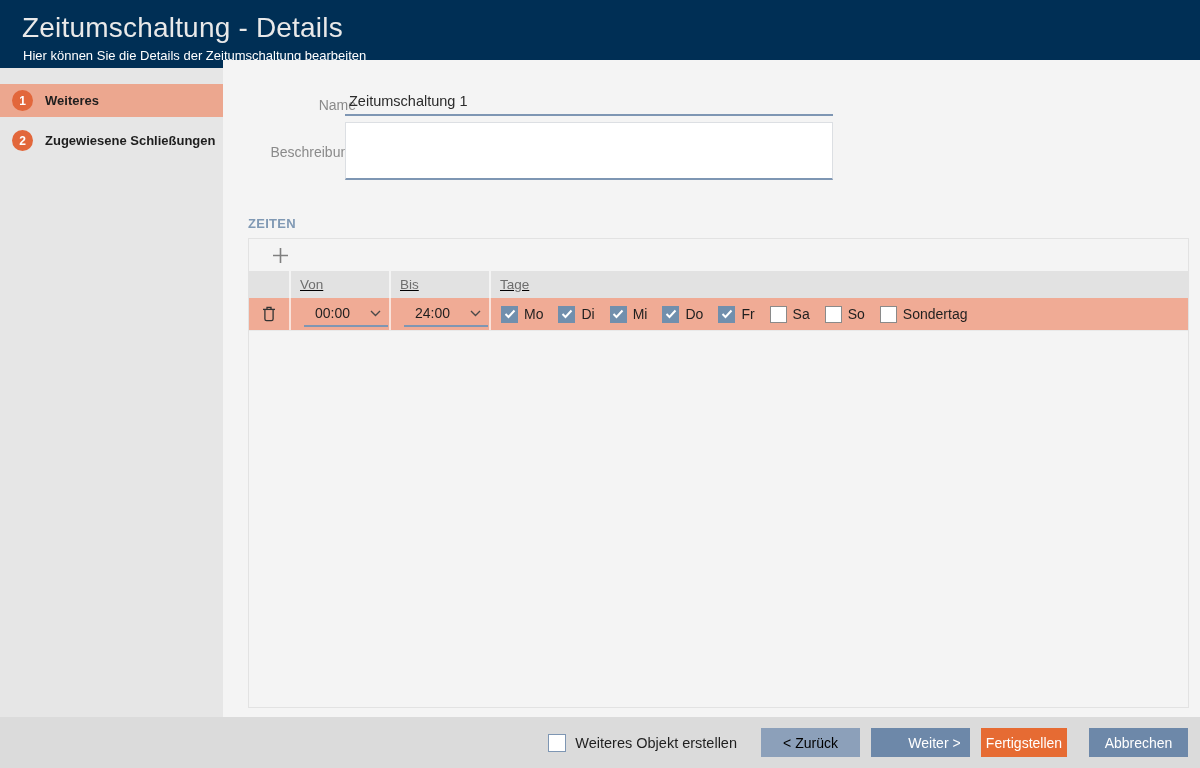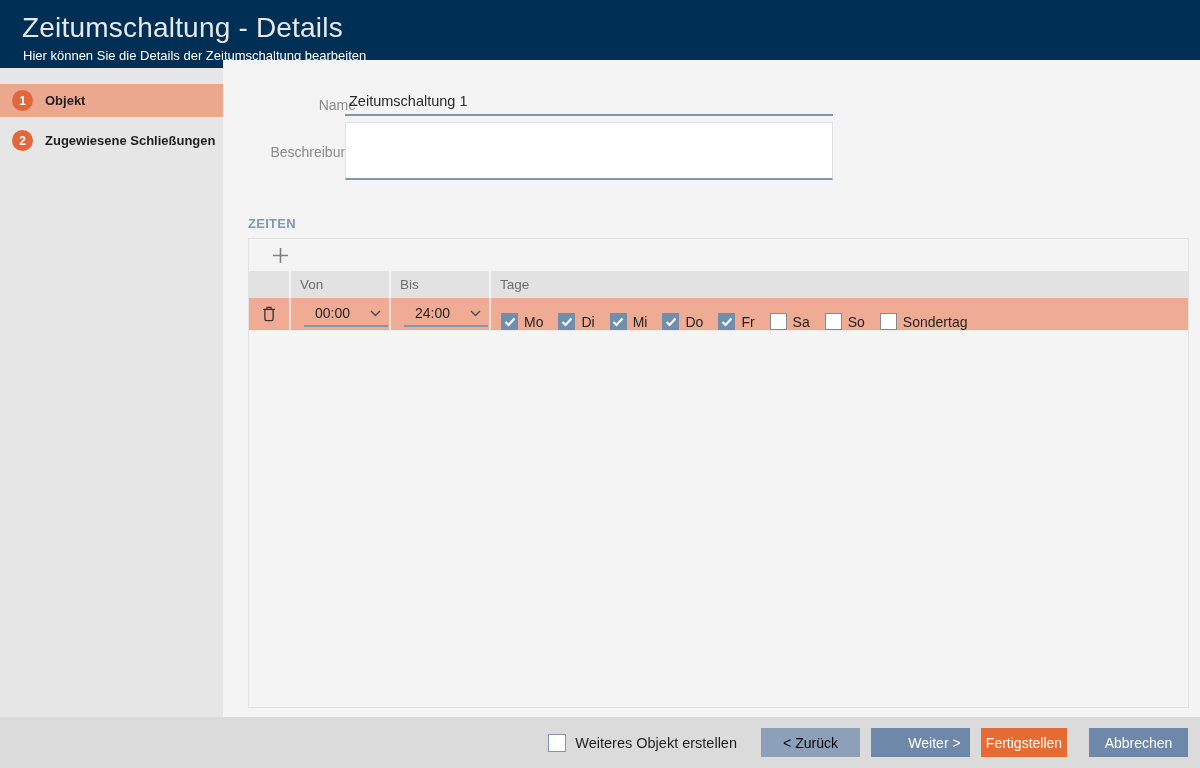--- a/index.html
+++ b/index.html
@@ -38,30 +38,30 @@
     font-family: inherit; font-size: 14px; color: #2B2B2B; padding: 4px 6px; resize: none; outline: none; }
 
   .section-title { position: absolute; left: 25px; top: 156px; font-size: 13px; font-weight: 700; color: #8099B4; letter-spacing: 0.3px; }
 
   
   .times-table { position: absolute; left: 25px; top: 178px; width: 941px; height: 470px;
     border: 1px solid #E2E2E2; background: #F4F4F4; }
   .plus-row { height: 32px; display: flex; align-items: center; padding-left: 20px; }
   .plus-btn { width: 22px; height: 22px; display: flex; align-items: center; justify-content: center; cursor: pointer; background: transparent; border: none; }
 
-  .t-header { height: 27px; background: #E2E2E2; display: flex; align-items: stretch; }
+  .t-header { height: 27px; background: #E2E2E2; display: flex; align-items: stretch; text-decoration: underline; }
   .t-header .cell { display: flex; align-items: center; font-size: 13.5px; color: #6E6E6E; padding-left: 9px; }
   .t-header .cell + .cell { border-left: 2px solid #F4F4F4; }
 
   .t-row { height: 33px; background: #F0AB95; display: flex; align-items: stretch; border-bottom: 1px solid #E9E9E9; }
   .t-row .cell + .cell { border-left: 2px solid rgba(255,255,255,0.65); }
 
   .c-del { width: 40px; flex: none; display: flex; align-items: center; justify-content: center; }
   .c-von, .c-bis { width: 100px; flex: none; display: flex; align-items: center; }
-  .c-tage { flex: 1 1 auto; display: flex; align-items: flex-end; padding-left: 10px; }
+  .c-tage { flex: 1 1 auto; display: flex; align-items: center; padding-left: 10px; }
 
   .trash-btn { background: transparent; border: none; cursor: pointer; display: flex; align-items: center; justify-content: center; width: 26px; height: 26px; }
 
   .time-select { width: 84px; margin-left: 13px; height: 25px; border-bottom: 2px solid #7E96B3;
     display: flex; align-items: center; justify-content: space-between; padding: 0 7px 0 11px; cursor: pointer; }
   .time-select .tval { font-size: 14px; color: #1F1F1F; }
 
   .day { display: inline-flex; align-items: center; margin-right: 15px; cursor: pointer; }
   .day-label { margin-left: 6px; font-size: 14px; color: #1F1F1F; }
   .cb { width: 17px; height: 17px; flex: none; display: inline-flex; align-items: center; justify-content: center; }
@@ -87,21 +87,21 @@
 <div class="screen">
 
   <div class="header">
     <div class="title">Zeitumschaltung - Details</div>
     <div class="subtitle">Hier können Sie die Details der Zeitumschaltung bearbeiten</div>
   </div>
 
   <div class="sidebar">
     <div class="step step-1">
       <span class="step-circle">1</span>
-      <span class="step-label">Objekt</span>
+      <span class="step-label">Weiteres</span>
     </div>
     <div class="step step-2">
       <span class="step-circle">2</span>
       <span class="step-label">Zugewiesene Schließungen</span>
     </div>
   </div>
 
   <div class="main">
 
     <div class="field-label name-label">Name</div>

